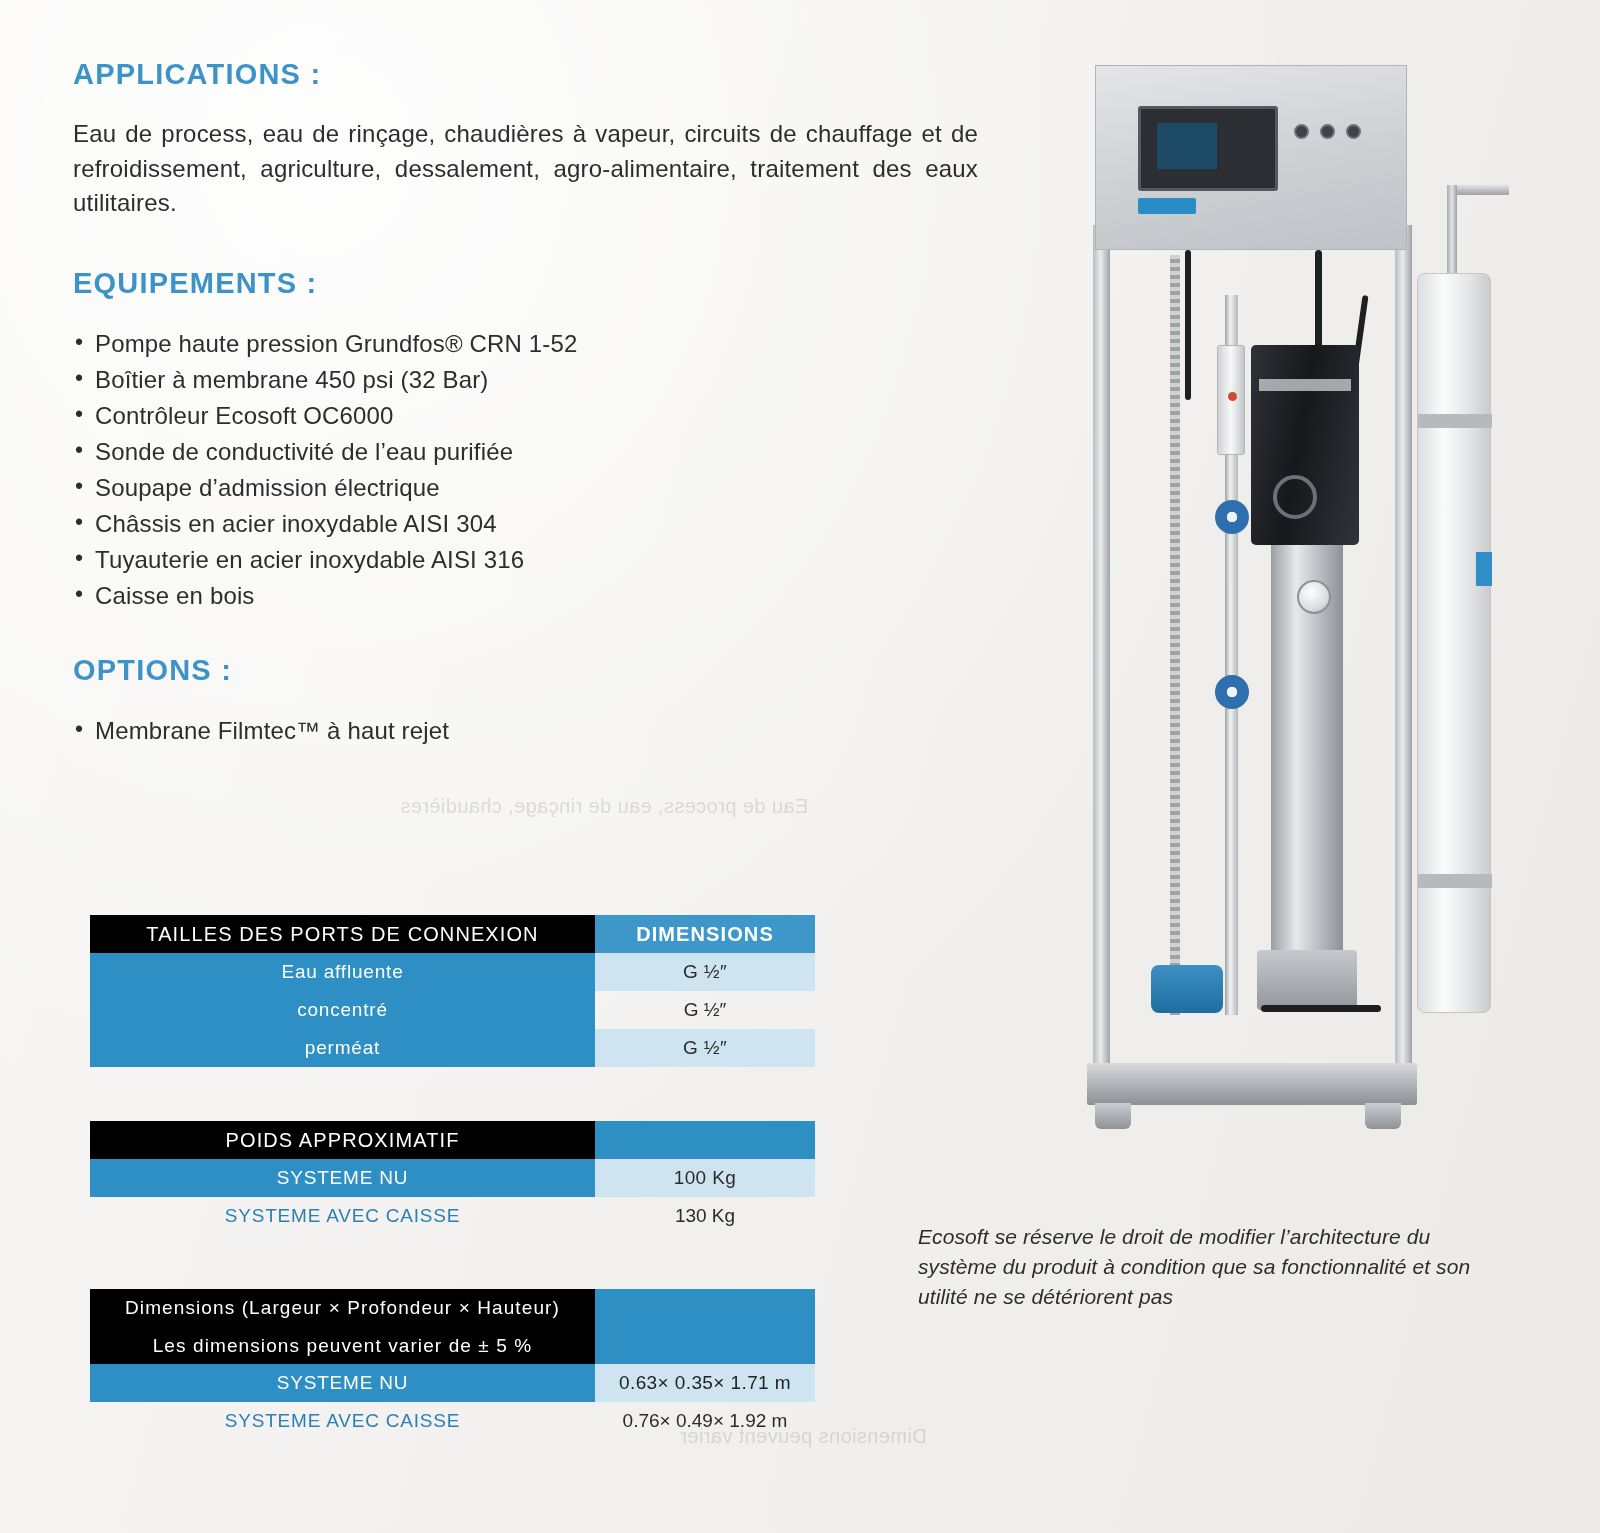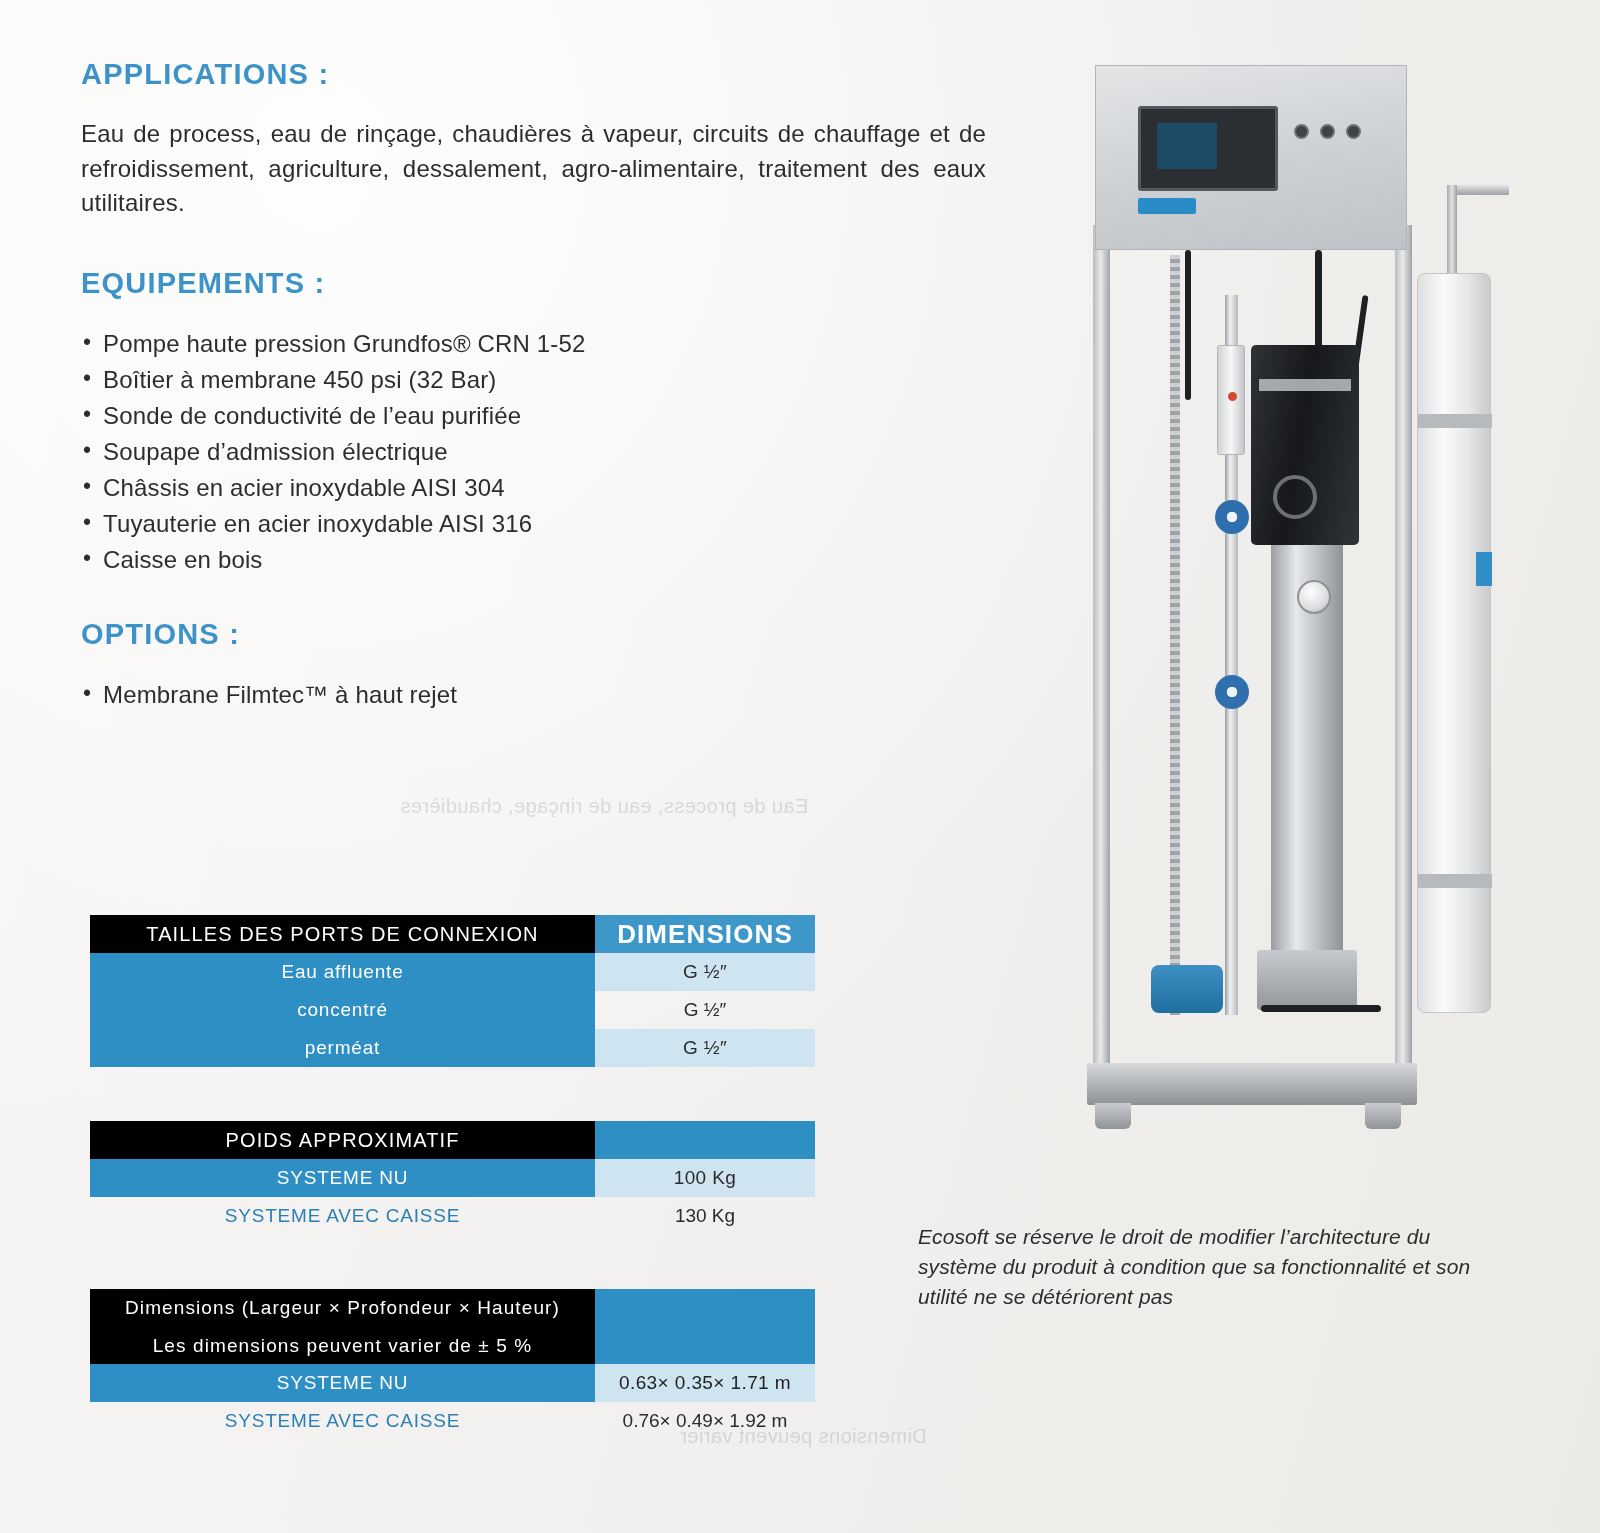--- a/index.html
+++ b/index.html
@@ -25,21 +25,21 @@
   }
 
   .page {
     position: absolute;
     inset: 0;
   }
 
   
   .left-col {
     position: absolute;
-    left: 81px;
+    left: 73px;
     top: 58px;
     width: 960px;
   }
 
   h2.section-title {
     font-size: 29px;
     font-weight: bold;
     letter-spacing: 1.2px;
     color: #3d93c8;
     margin: 0 0 26px 0;
@@ -102,21 +102,21 @@
   .hdr-blue {
     background: #000000;
     color: #ffffff;
     font-size: 20px;
     letter-spacing: 1.1px;
     font-weight: normal;
   }
   .hdr-blue-mid {
     background: #3d97c8;
     color: #ffffff;
-    font-size: 26px;
+    font-size: 20px;
     letter-spacing: 1.1px;
   }
   .row-blue {
     background: #2e8fc4;
     color: #ffffff;
     font-size: 19px;
     letter-spacing: 0.8px;
   }
   .row-light {
     background: #cfe4f1;
@@ -449,20 +449,21 @@
 
   <div class="left-col">
 
     <h2 class="section-title">APPLICATIONS :</h2>
     <p class="intro">Eau de process, eau de rinçage, chaudières à vapeur, circuits de chauffage et de refroidissement, agriculture, dessalement, agro-alimentaire, traitement des eaux utilitaires.</p>
 
     <h2 class="section-title equip-title">EQUIPEMENTS :</h2>
     <ul class="bullets">
       <li>Pompe haute pression Grundfos® CRN 1-52</li>
       <li>Boîtier à membrane 450 psi (32 Bar)</li>
+      <li>Contrôleur Ecosoft OC6000</li>
       <li>Sonde de conductivité de l’eau purifiée</li>
       <li>Soupape d’admission électrique</li>
       <li>Châssis en acier inoxydable AISI 304</li>
       <li>Tuyauterie en acier inoxydable AISI 316</li>
       <li>Caisse en bois</li>
     </ul>
 
     <h2 class="section-title options-title">OPTIONS :</h2>
     <ul class="bullets options-list">
       <li>Membrane Filmtec™ à haut rejet</li>

